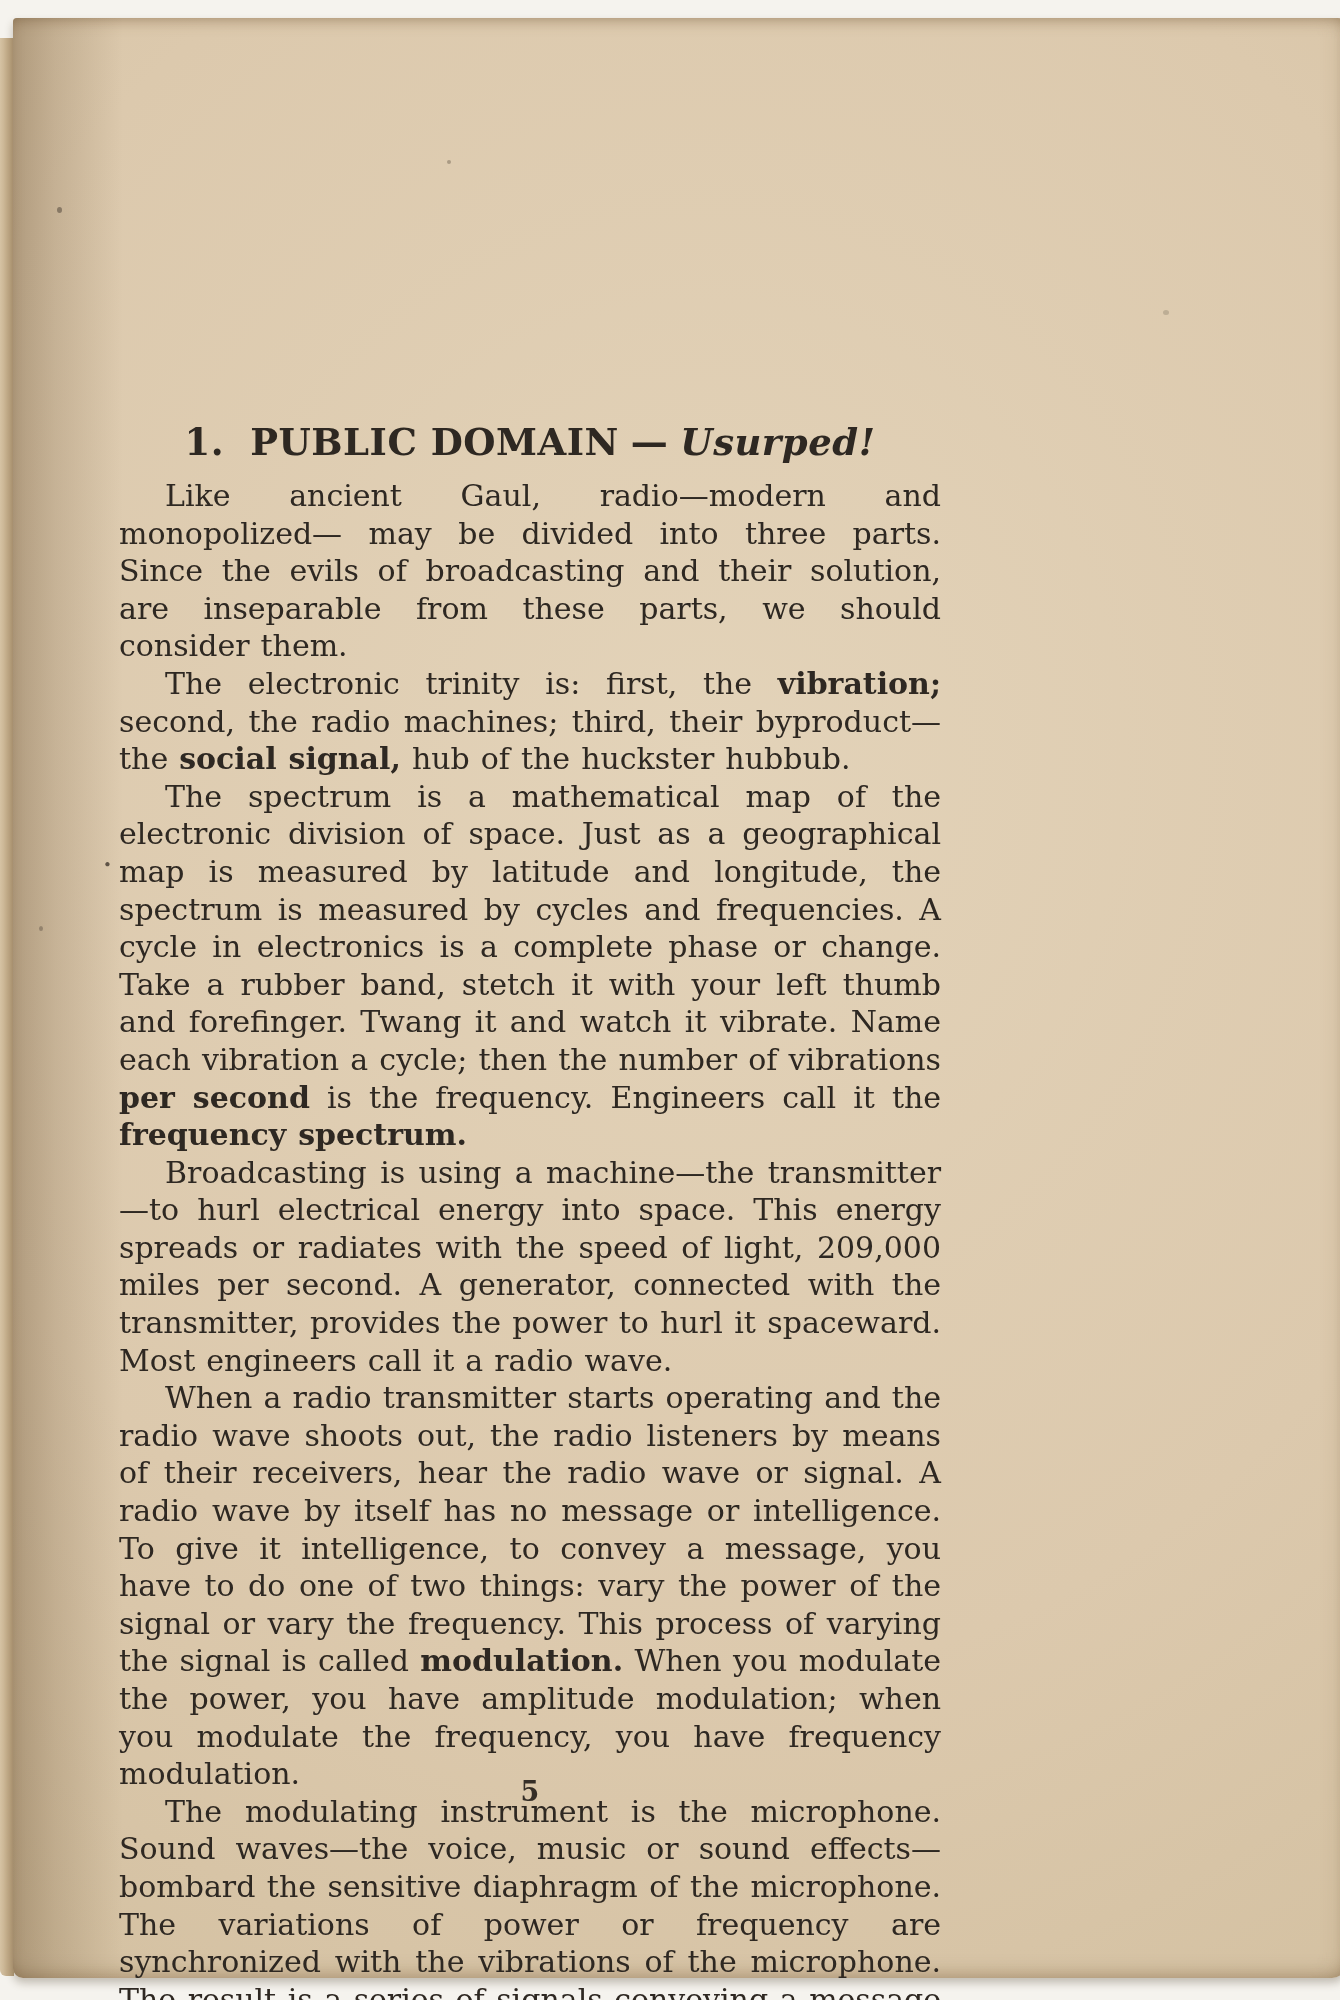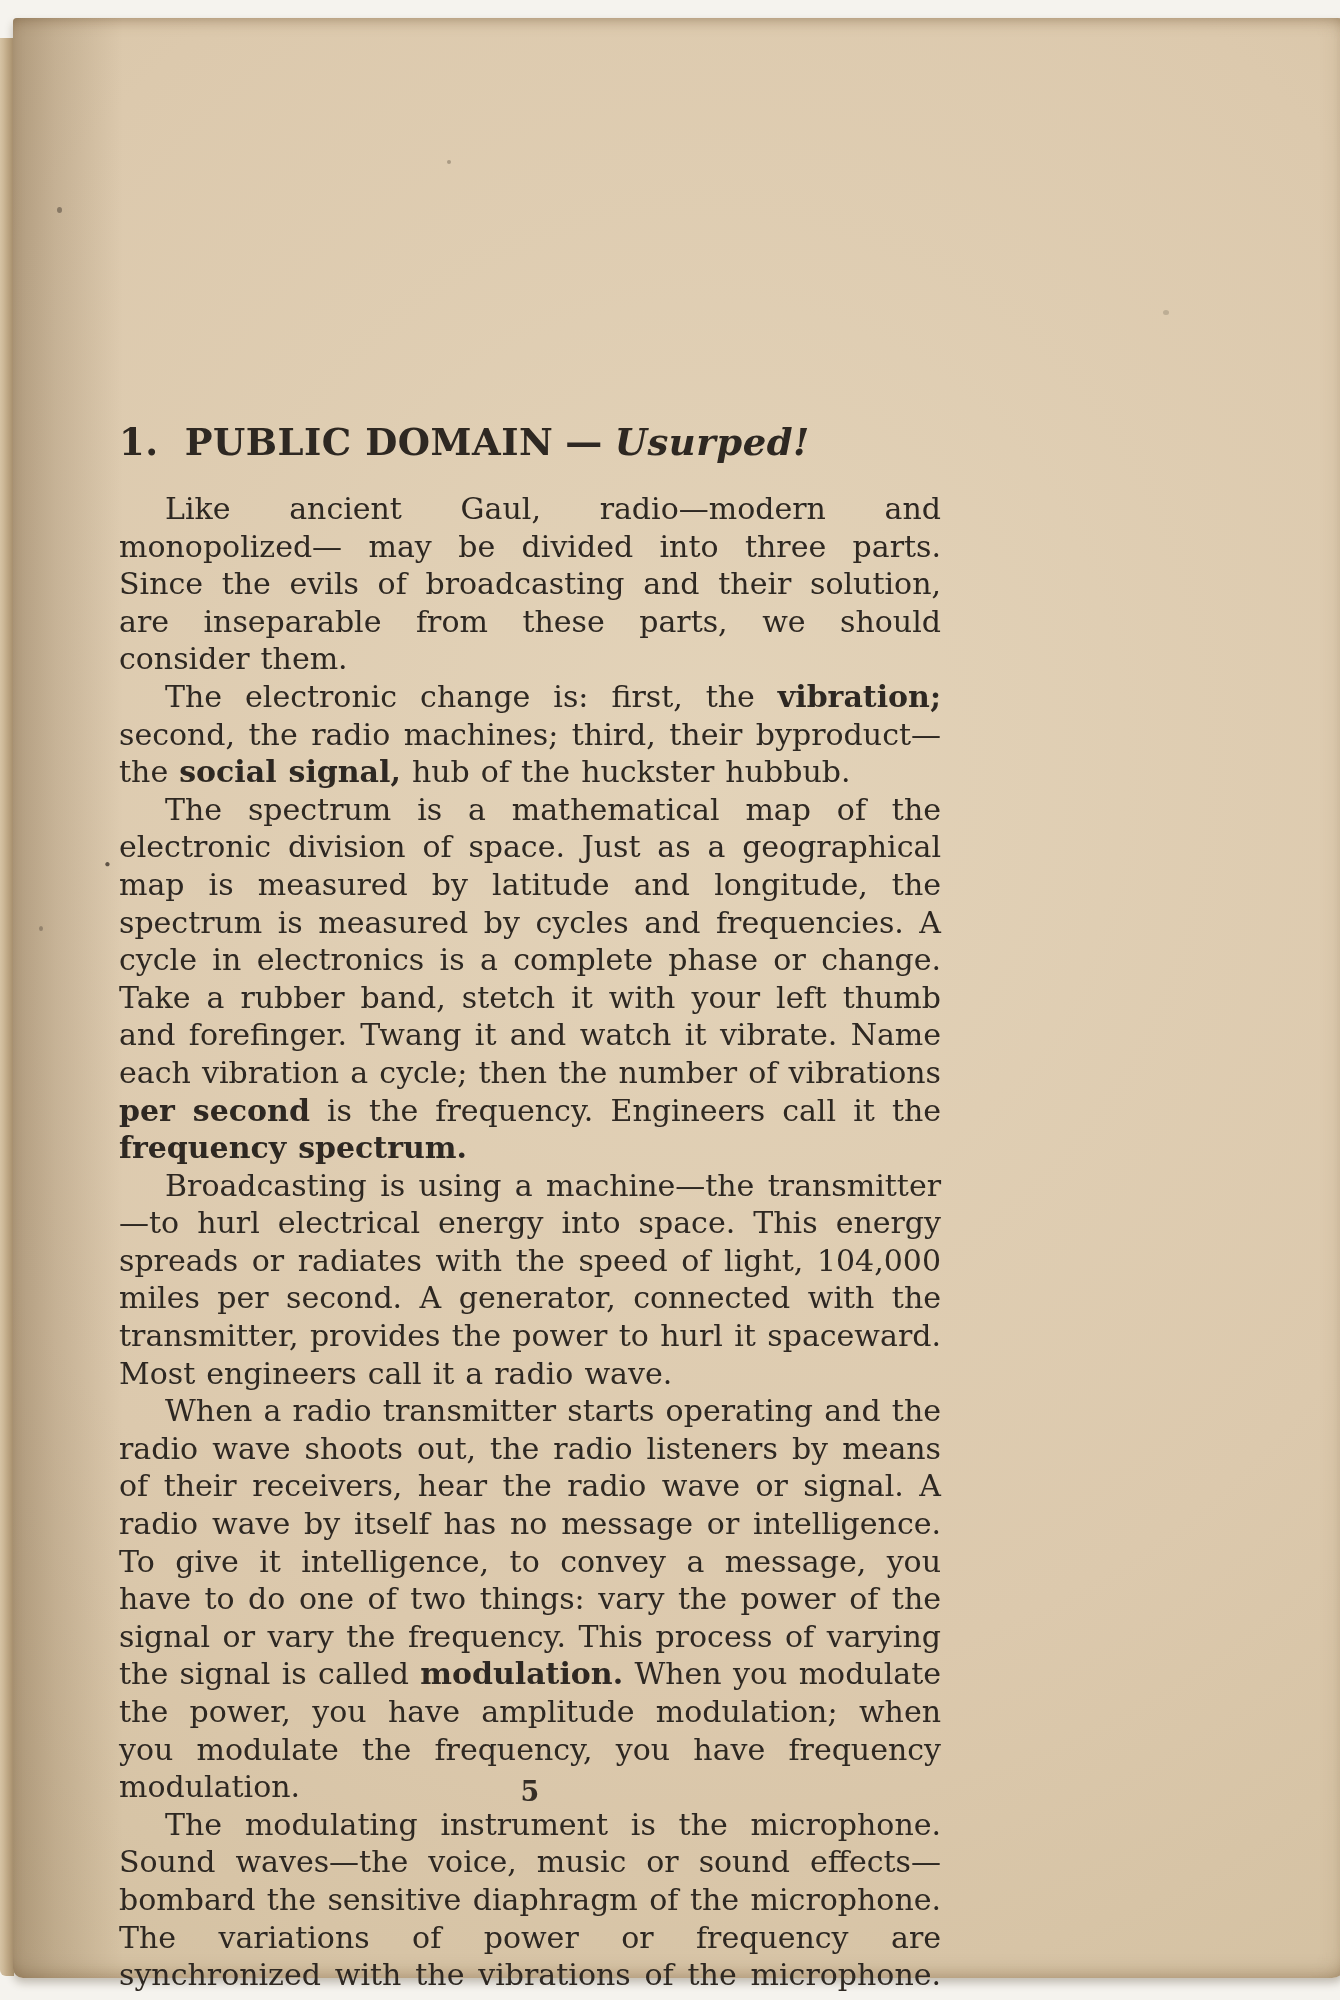--- a/index.html
+++ b/index.html
@@ -36,24 +36,24 @@
     background:linear-gradient(to right, rgba(92,66,34,.34), rgba(92,66,34,.18) 38%, rgba(92,66,34,0) 100%);
     border-radius:4px 0 0 10px;
     pointer-events:none;
   }
   .text-column{
     position:absolute;
     left:106px;top:398px;width:822px;
     color:#2e2822;
   }
   .heading{
-    margin:0 0 22px 0;
+    margin:0 0 9px 0;
     font-size:37px;line-height:52px;
     font-weight:700;
-    text-align:left;
+    text-align:center;
     letter-spacing:.5px;
     white-space:nowrap;
   }
   .heading .chnum{margin-right:26px;}
   .heading .chdash{margin:0 12px;}
   .heading em{font-style:italic;}
   .bodytext{
     font-size:30px;
     line-height:37.6px;
     text-align:justify;
@@ -90,23 +90,23 @@
     <div class="speck s1"></div>
     <div class="speck s2"></div>
     <div class="speck s3"></div>
     <div class="speck s4"></div>
 
     <div class="text-column">
       <h1 class="heading"><span class="chnum">1.</span><span>PUBLIC DOMAIN</span><span class="chdash">—</span><em>Usurped!</em></h1>
 
       <div class="bodytext" id="paragraphs">
           <p class="para"><span>Like ancient Gaul, radio—modern and monopolized— may be divided into three parts. Since the evils of broadcasting and their solution, are inseparable from these parts, we should consider them.</span></p>
-          <p class="para"><span>The electronic change is: first, the </span><strong>vibration;</strong><span> second, the radio machines; third, their byproduct—the </span><strong>social signal,</strong><span> hub of the huckster hubbub.</span></p>
+          <p class="para"><span>The electronic trinity is: first, the </span><strong>vibration;</strong><span> second, the radio machines; third, their byproduct—the </span><strong>social signal,</strong><span> hub of the huckster hubbub.</span></p>
           <p class="para"><span>The spectrum is a mathematical map of the electronic division of space. Just as a geographical map is measured by latitude and longitude, the spectrum is measured by cycles and frequencies. A cycle in electronics is a complete phase or change. Take a rubber band, stetch it with your left thumb and forefinger. Twang it and watch it vibrate. Name each vibration a cycle; then the number of vibrations </span><strong>per second</strong><span> is the frequency. Engineers call it the </span><strong>frequency spectrum.</strong></p>
-          <p class="para"><span>Broadcasting is using a machine—the transmitter—to hurl electrical energy into space. This energy spreads or radiates with the speed of light, 104,000 miles per second. A generator, connected with the transmitter, provides the power to hurl it spaceward. Most engineers call it a radio wave.</span></p>
+          <p class="para"><span>Broadcasting is using a machine—the transmitter—to hurl electrical energy into space. This energy spreads or radiates with the speed of light, 209,000 miles per second. A generator, connected with the transmitter, provides the power to hurl it spaceward. Most engineers call it a radio wave.</span></p>
           <p class="para"><span>When a radio transmitter starts operating and the radio wave shoots out, the radio listeners by means of their receivers, hear the radio wave or signal. A radio wave by itself has no message or intelligence. To give it intelligence, to convey a message, you have to do one of two things: vary the power of the signal or vary the frequency. This process of varying the signal is called </span><strong>modulation.</strong><span> When you modulate the power, you have amplitude modulation; when you modulate the frequency, you have frequency modulation.</span></p>
           <p class="para"><span>The modulating instrument is the microphone. Sound waves—the voice, music or sound effects—bombard the sensitive diaphragm of the microphone. The variations of power or frequency are synchronized with the vibrations of the microphone. The result is a series of signals conveying a message or “intelligence”, technically speaking.</span></p>
           <p class="para force-justify"><span>The frequencies of the radio wave are marked off, or amplitude,</span></p>
         </div>
     </div>
 
     <div class="margin-mark">•</div>
 
     <div class="pageno">5</div>
   </div>

